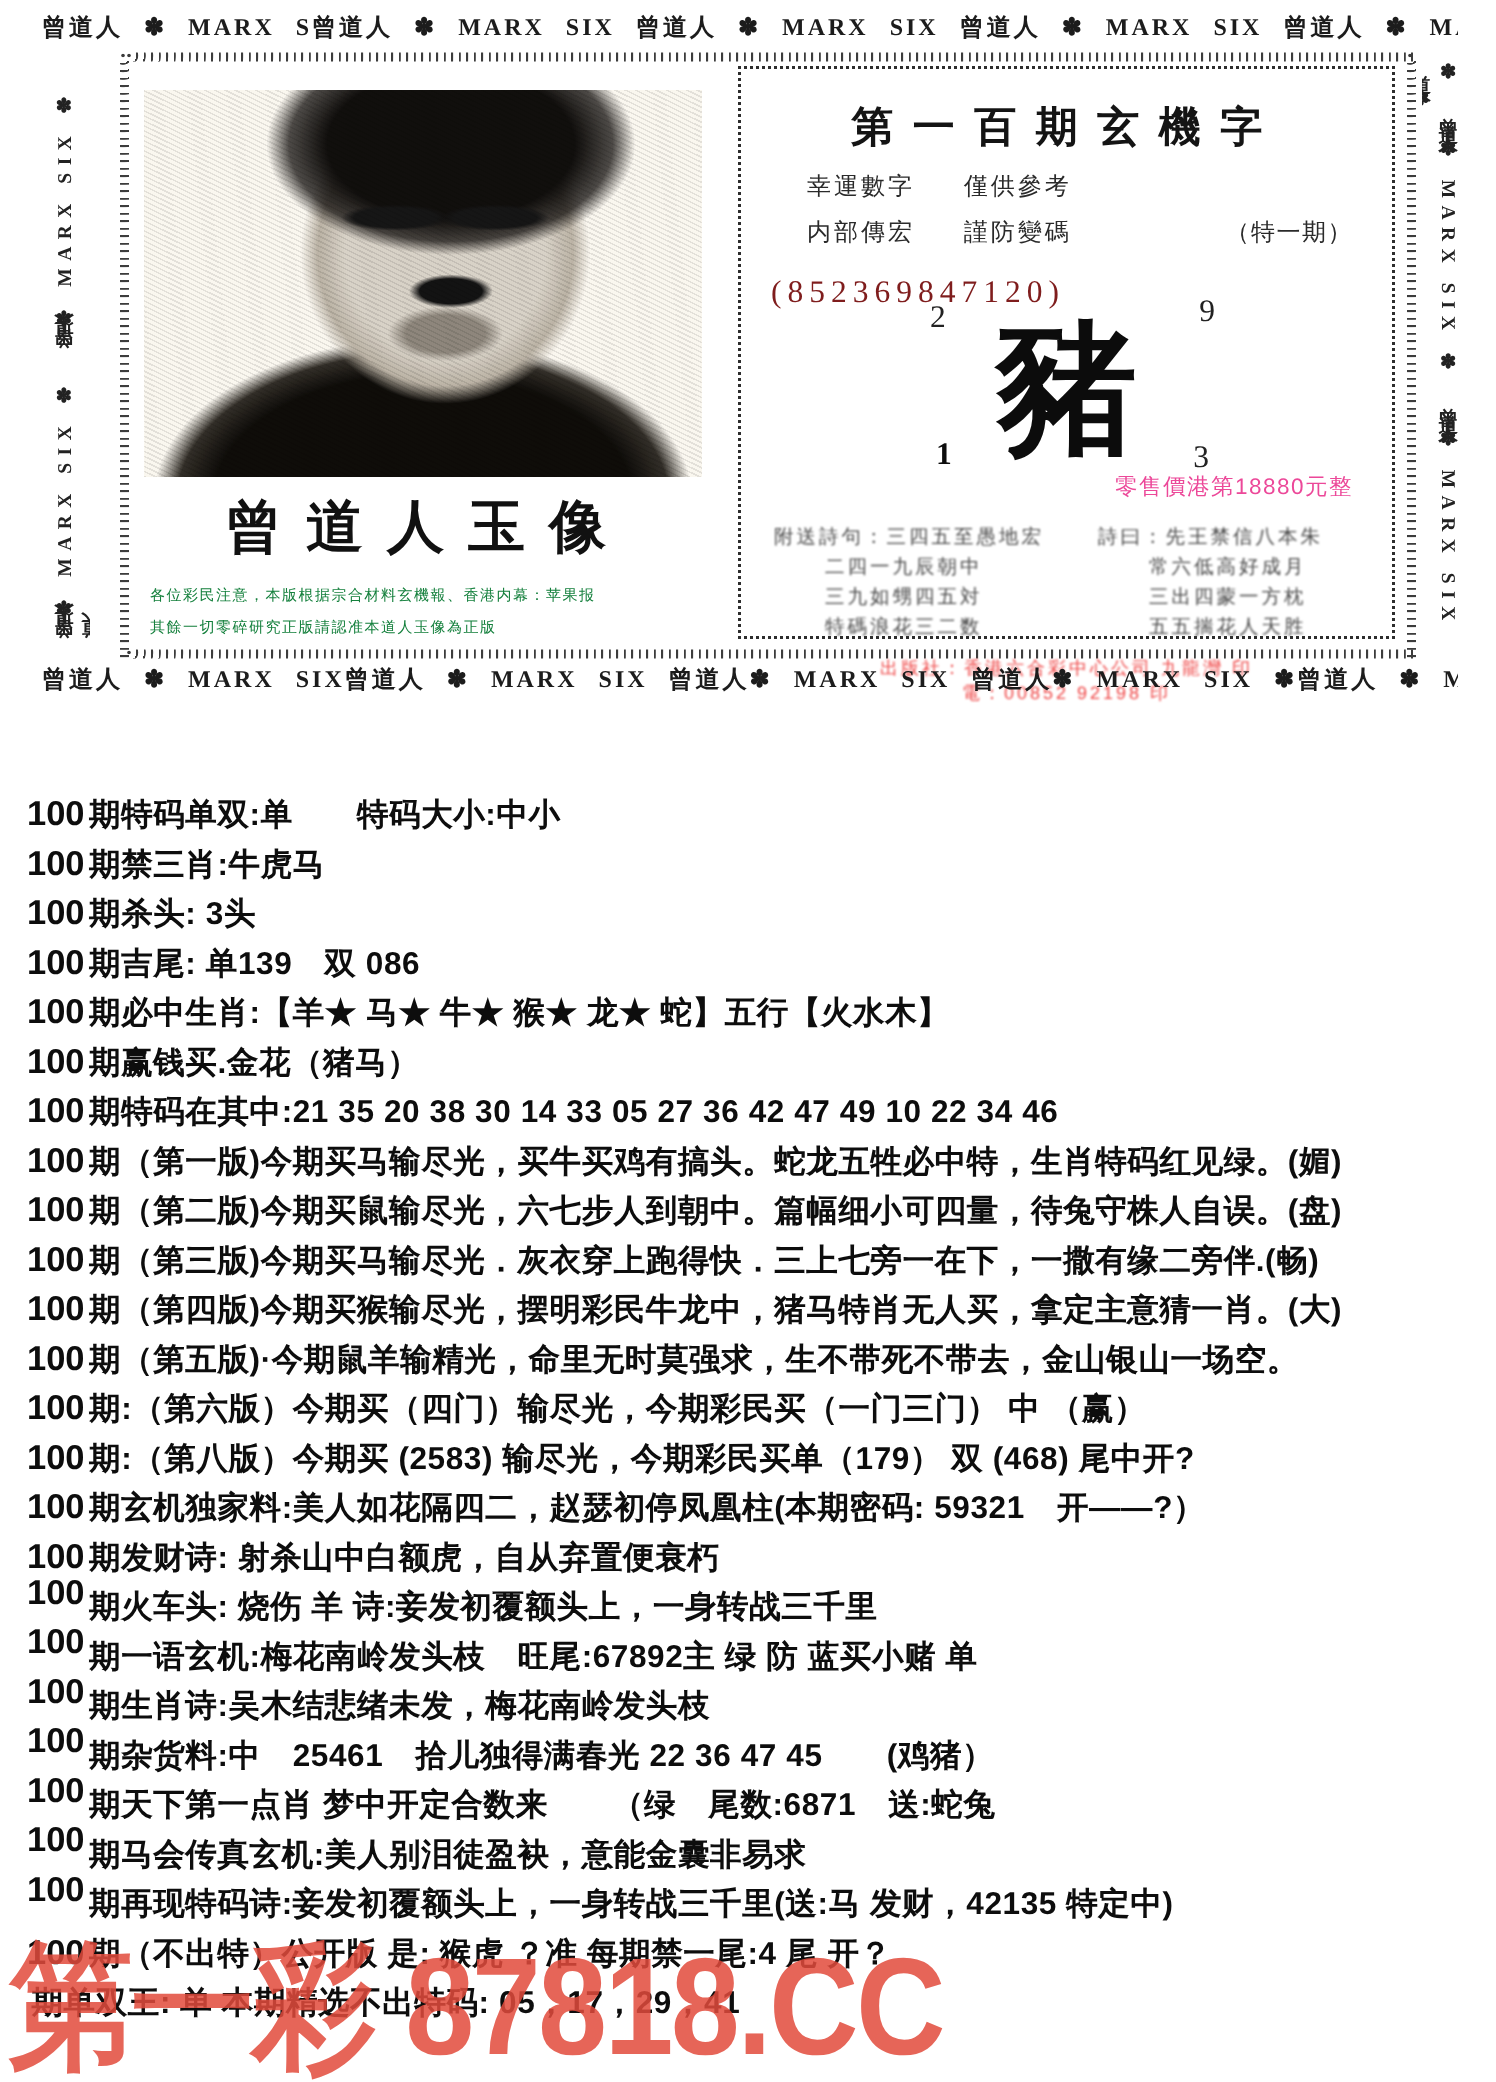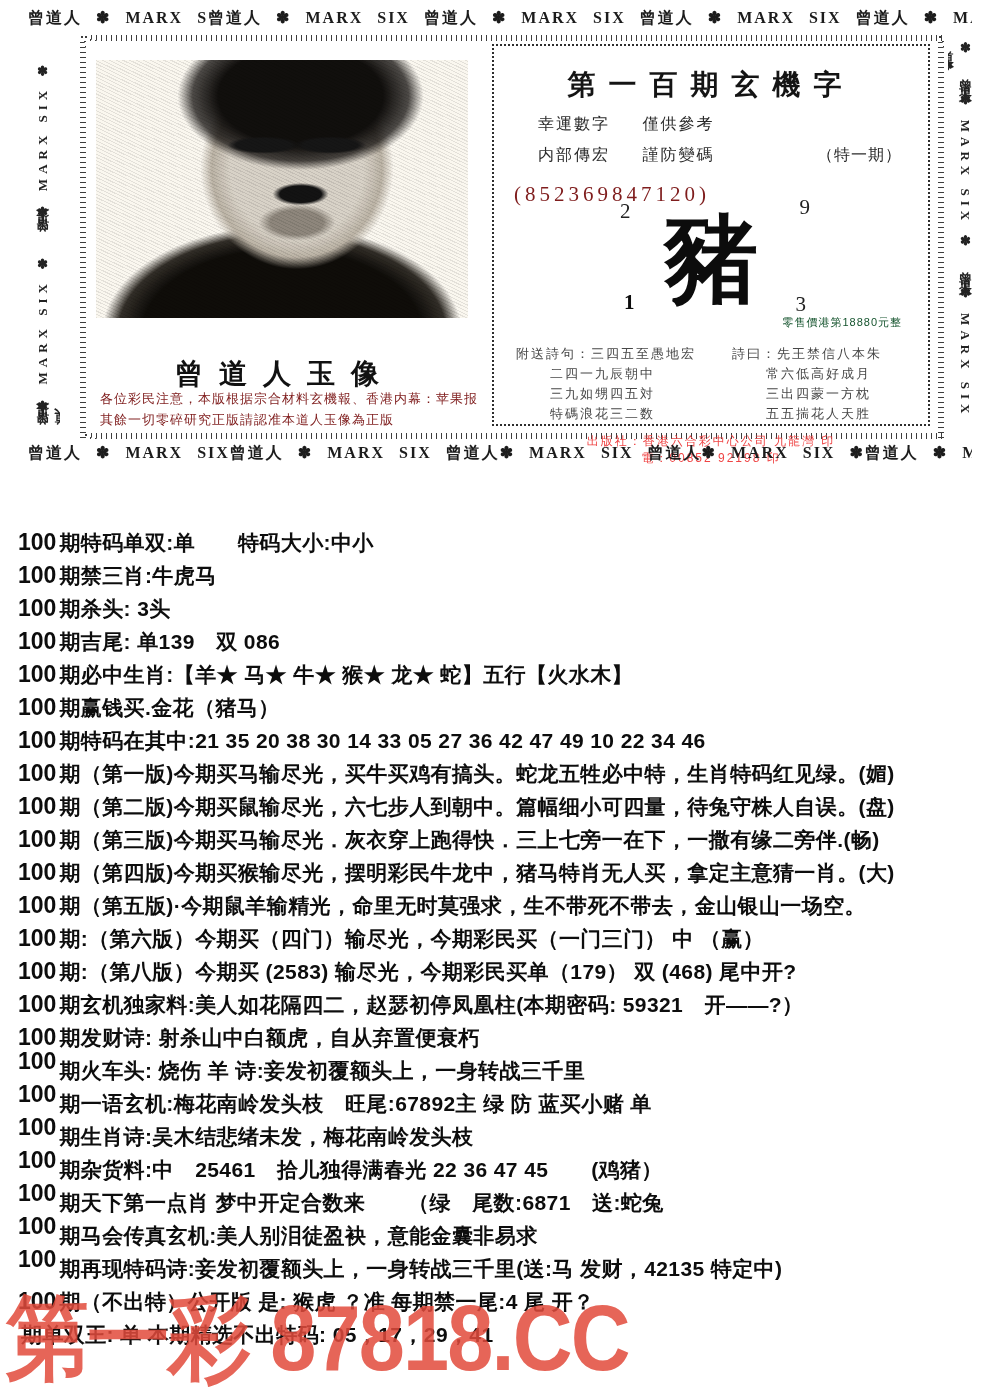--- a/index.html
+++ b/index.html
@@ -31,43 +31,43 @@
       radial-gradient(ellipse 55px 26px at 54% 63%, #8d867c 0 48%, transparent 70%),
       radial-gradient(ellipse 150px 90px at 55% 14%, #161412 0 55%, rgba(25,22,20,.75) 72%, transparent 82%),
       radial-gradient(ellipse 115px 120px at 54% 42%, #d4cec4 0 58%, #b8b0a3 74%, transparent 84%),
       radial-gradient(ellipse 200px 120px at 50% 106%, #14120f 0 70%, #36322c 82%, transparent 90%),
       linear-gradient(#f4f1ea,#f4f1ea);
     filter:contrast(1.05);}
   .portrait::after{content:"";position:absolute;inset:0;
       background:repeating-linear-gradient(26deg,rgba(0,0,0,.09) 0 1px,transparent 1px 3px);
       mix-blend-mode:multiply;}
   .caption{position:absolute;left:110px;top:326px;width:350px;text-align:center;
-           font-family:Liberation Serif, serif;font-weight:bold;font-size:28px;
-           letter-spacing:16px;color:#111;margin-top:29px;}
-  .pnote{position:absolute;left:100px;width:400px;font-size:13px;color:#7f1d1d;
+           font-family:Liberation Serif, serif;font-weight:bold;font-size:38px;
+           letter-spacing:16px;color:#111;}
+  .pnote{position:absolute;left:100px;width:400px;font-size:10px;color:#15803d;
          filter:blur(.5px);white-space:nowrap;letter-spacing:1px;}
   .pnote.n1{top:390px;} .pnote.n2{top:411px;}
   
   .panel{position:absolute;left:492px;top:44px;width:434px;height:378px;
          border:2px dotted #2d2d2d;}
   .p-title{margin-top:20px;text-align:center;font-family:"Liberation Serif",serif;
            font-weight:bold;font-size:28px;letter-spacing:13px;color:#141414;}
   .p-subrow{position:relative;margin:10px 0 0 44px;font-size:16px;color:#2a2a2a;
             filter:blur(.4px);letter-spacing:2px;}
   .p-subrow .gap{display:inline-block;width:26px;}
   .p-subrow .right-tag{position:absolute;right:26px;top:0;letter-spacing:1px;}
   .p-num{margin-top:16px;padding-left:20px;
          font-family:"Liberation Serif",serif;font-size:21px;letter-spacing:4px;color:#7f1d1d;}
   .p-zodiac{position:relative;width:150px;margin:2px auto 0 auto;height:104px;}
   .z-char{text-align:center;font-family:"Liberation Serif",serif;font-weight:bold;
           font-size:95px;line-height:102px;color:#0c0c0c;}
   .z-n{position:absolute;font-family:"Liberation Serif",serif;font-size:21px;color:#222;}
   .z-n.tl{left:-16px;top:-10px;} .z-n.tr{right:-24px;top:-14px;}
   .z-n.bl{left:-12px;bottom:-6px;} .z-n.br{right:-20px;bottom:-4px;}
-  .p-price{margin-top:2px;text-align:right;padding-right:26px;font-size:11px;color:#14532d;
+  .p-price{margin-top:2px;text-align:right;padding-right:26px;font-size:15px;color:#ec4899;
            filter:blur(.35px);letter-spacing:1px;}
   .p-poems{display:flex;margin:14px 0 0 0;padding:0 16px 0 22px;font-size:13px;color:#474747;
            filter:blur(.65px);letter-spacing:2px;}
   .p-poems .col{line-height:20px;}
   .p-poems .col.l{width:216px;}
   .p-poems .lbl{display:inline-block;}
   .p-poems .pline{padding-left:34px;}
   .p-foot{margin-top:9px;text-align:center;font-size:12px;color:#ef4444;filter:blur(.7px);
           letter-spacing:2px;line-height:17px;}
   

